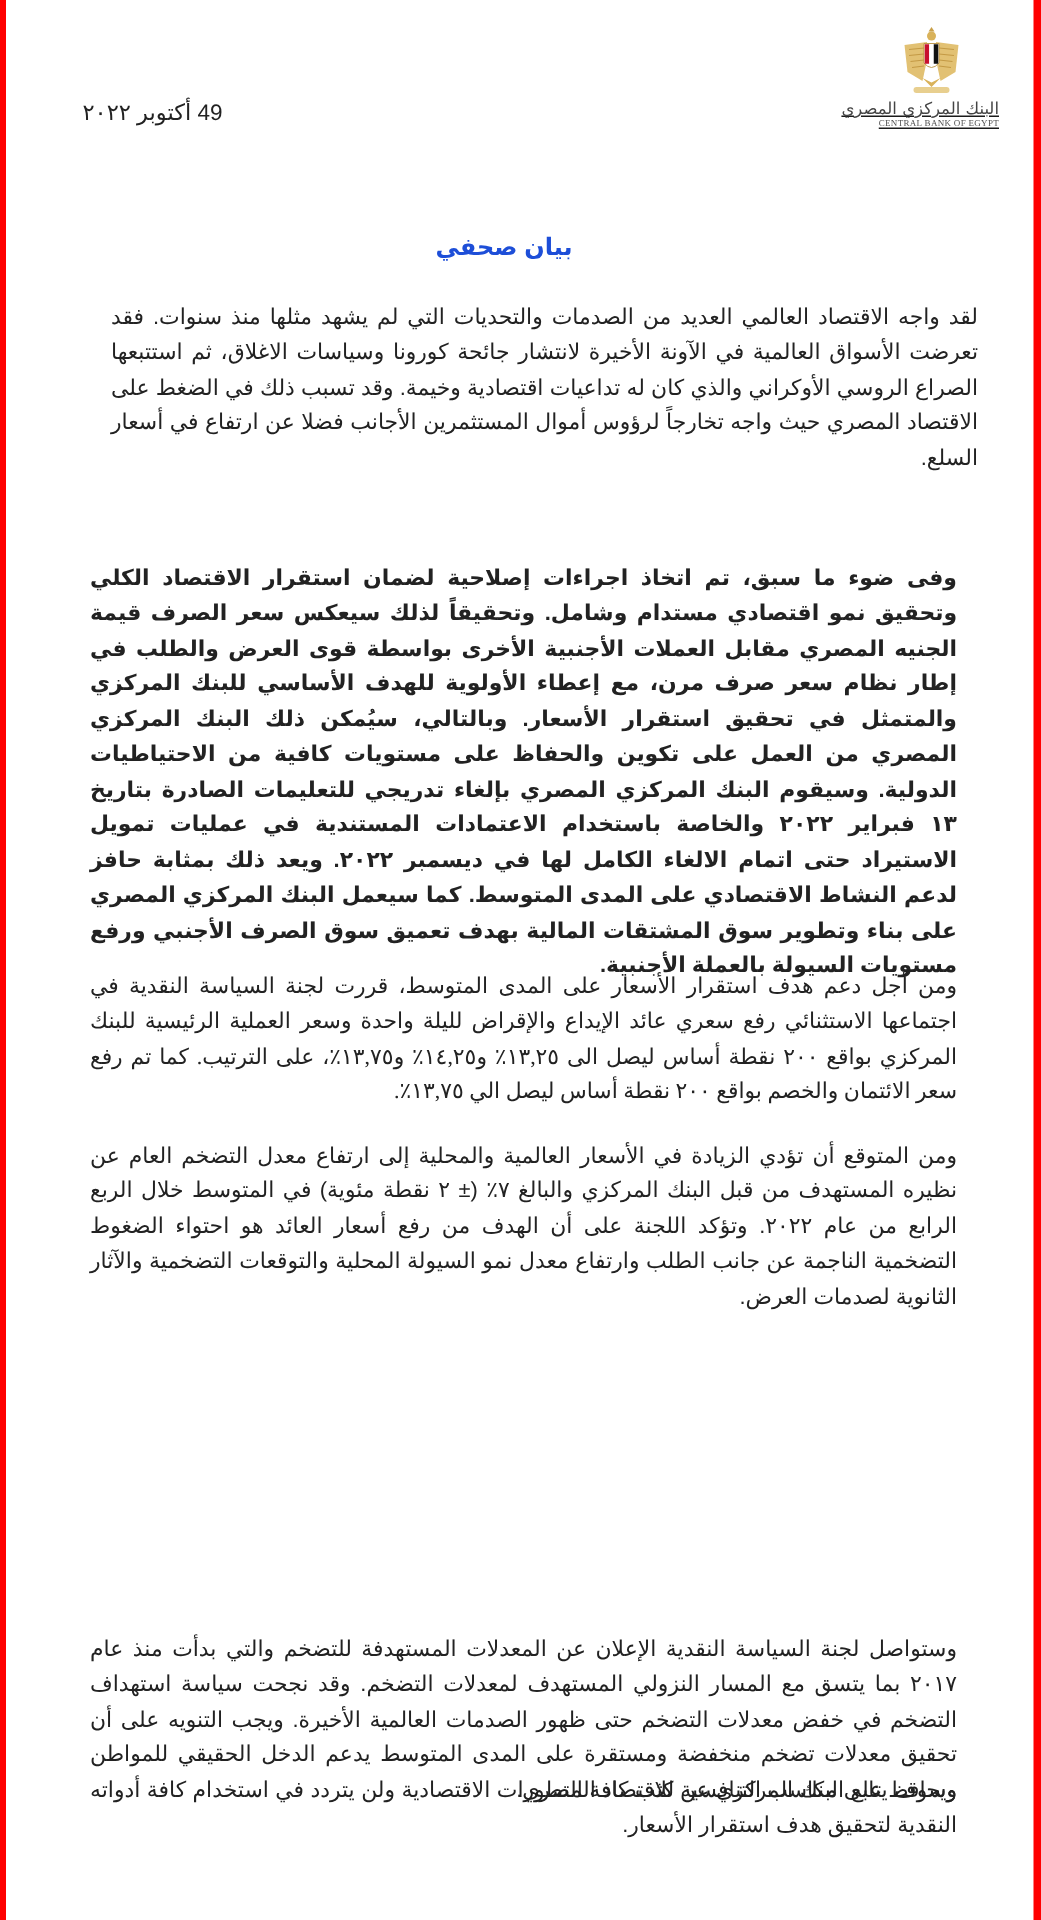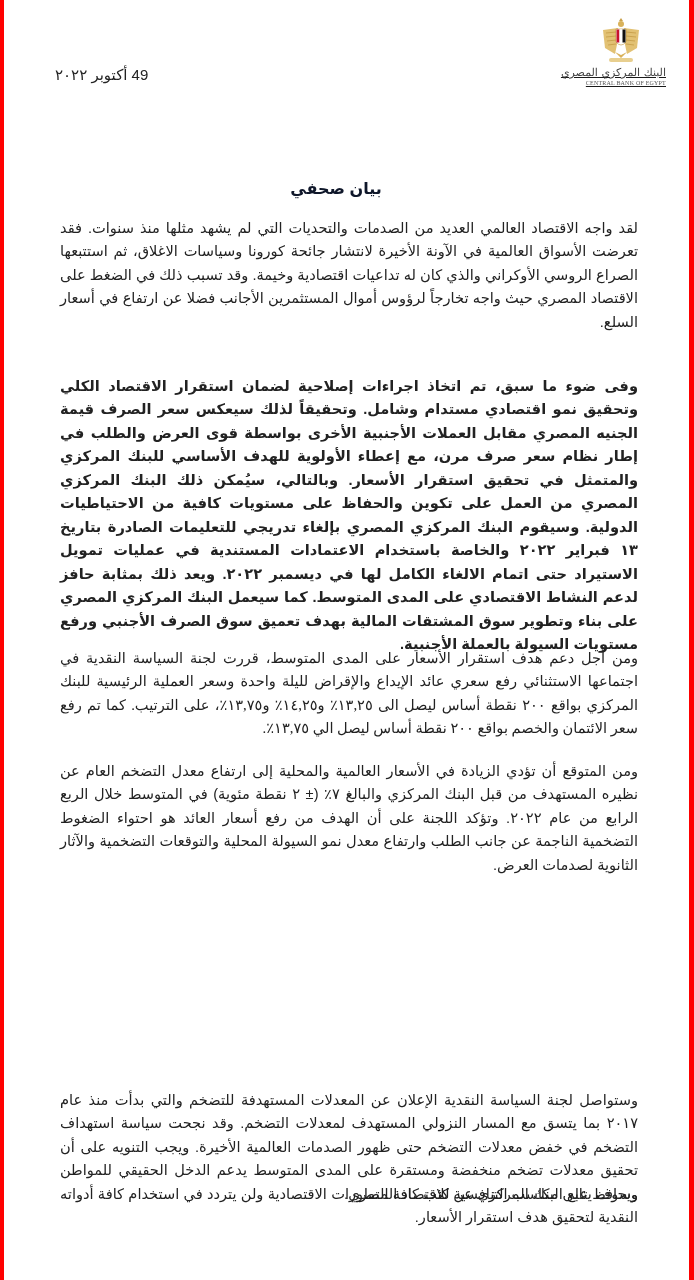--- a/index.html
+++ b/index.html
@@ -63,36 +63,35 @@
       white-space: nowrap;
     }
     .title {
       position: absolute;
       left: 0;
       width: 672px;
       top: 155px;
       text-align: center;
       font-weight: bold;
       font-size: 16px;
-      color: #0f172a;
+      color: #1d4ed8;
       direction: rtl;
-      margin-top: 24px;
     }
     .para {
       position: absolute;
       left: 60px;
       width: 578px;
       direction: rtl;
       text-align: justify;
       text-align-last: right;
       font-size: 14.6px;
       line-height: 23.5px;
       color: #222;
     }
-    #p1 { top: 202px; }
+    #p1 { top: 186px; margin-left: 14px; }
     #p2 { top: 360px; font-weight: bold; }
     #p3 { top: 632px; font-family: Liberation Serif, serif; }
     #p4 { top: 745px; }
     #p5 { top: 1074px; }
     #p6 { top: 1168px; }
   </style>
 </head>
 <body>
 
 <div class="border-left"></div>

